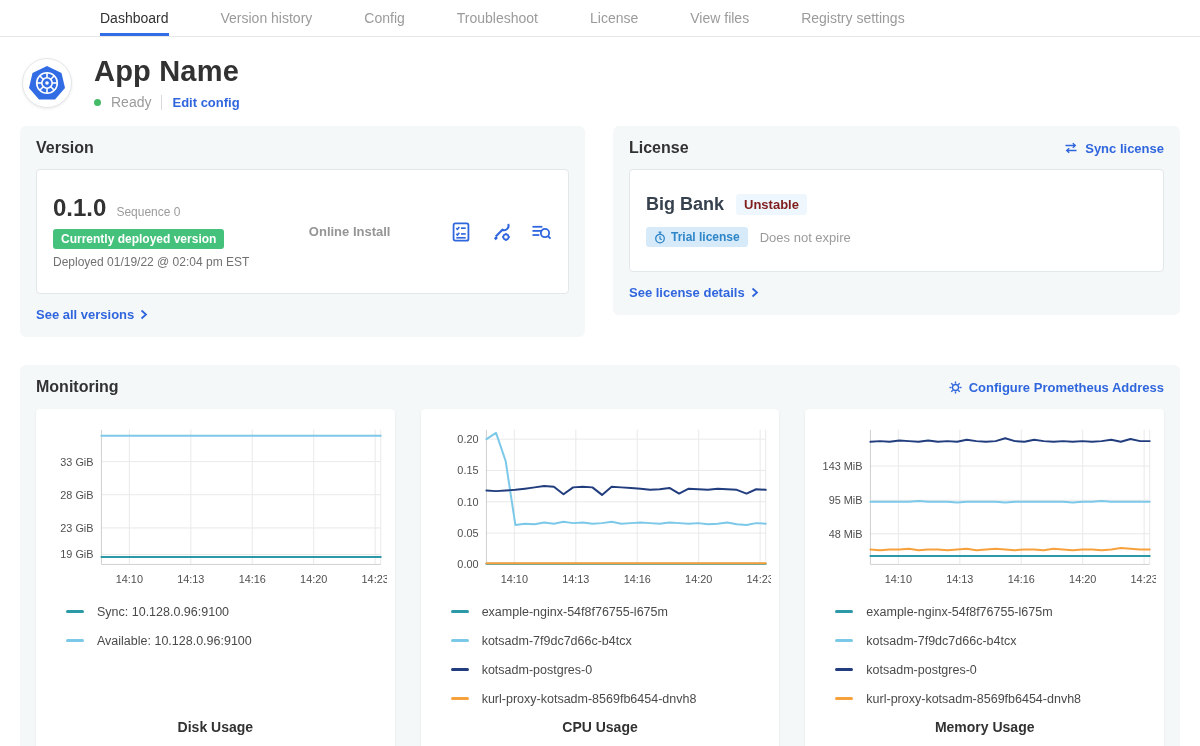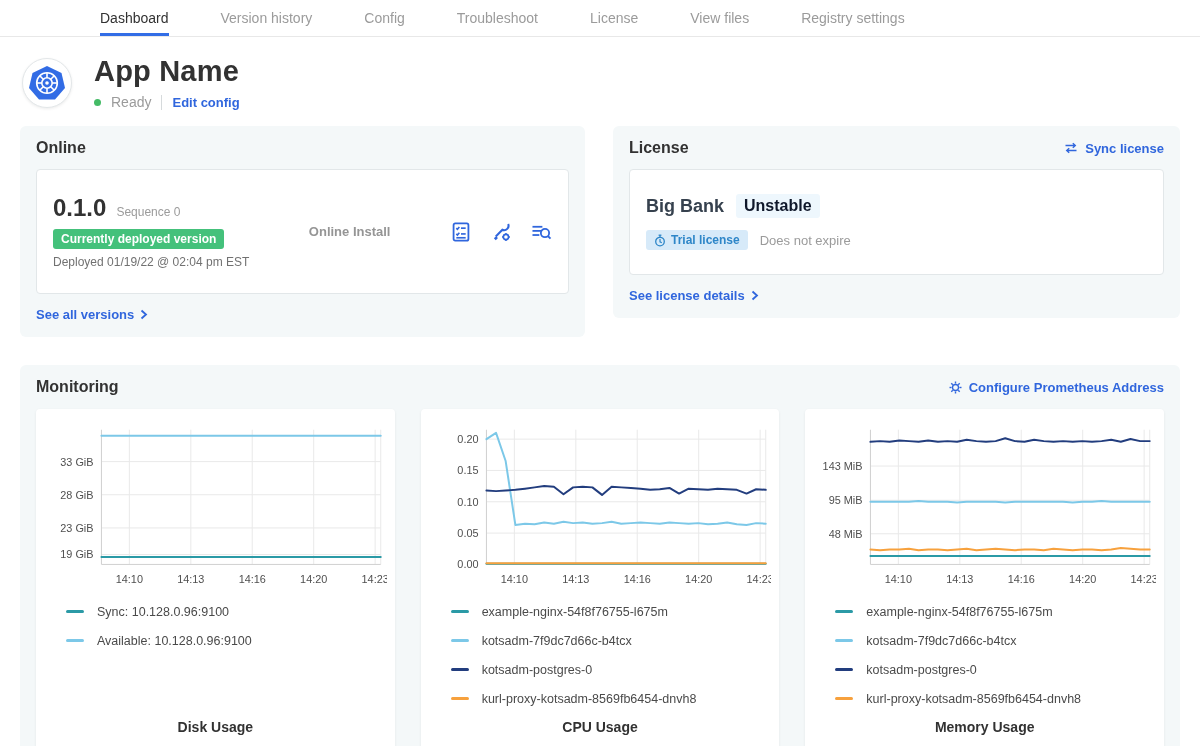--- a/index.html
+++ b/index.html
@@ -46,21 +46,21 @@
     font-weight:700; padding:3px 8px; border-radius:3px; margin:7px 0 6px; }
   .deployed { font-size:12px; color:#717171; }
   .install-type { font-size:13px; font-weight:600; color:#959595; }
   .vicons { display:flex; gap:18px; align-items:center; }
   .icon-btn { cursor:pointer; display:inline-flex; }
   .see-link { margin-top:13px; }
 
   .license-card { flex:1; }
   .lic-row1 { display:flex; align-items:center; gap:12px; }
   .lic-name { font-size:18px; font-weight:700; color:#36414e; }
-  .badge-channel { background:#eef7fd; color:#0f172a; font-size:16px; font-weight:600;
+  .badge-channel { background:#eef7fd; color:#7f1d1d; font-size:13px; font-weight:600;
     padding:3px 8px; border-radius:3px; }
   .lic-row2 { display:flex; align-items:center; gap:12px; margin-top:12px; }
   .badge-trial { background:#d7eaf9; color:#2e86c8; font-size:12px; font-weight:700;
     padding:3px 8px; border-radius:3px; display:inline-flex; align-items:flex-end; gap:5px; }
   .expiry { font-size:13px; color:#9b9b9b; }
 
   
   .monitoring { margin-top:28px; padding:13px 16px 12px; }
   .charts-row { display:flex; gap:26px; margin-top:13px; }
   .chart-card { flex:1; background:#fff; border-radius:4px; height:340px;
@@ -118,21 +118,21 @@
         <span class="vdivider"></span>
         <a class="blue">Edit config</a>
       </div>
     </div>
   </div>
 
   <div class="cards-row">
 
     <section class="card version-card">
       <div class="card-head">
-        <div class="card-title">Online</div>
+        <div class="card-title">Version</div>
       </div>
 
       <div class="inner version-inner">
         <div>
           <div class="vnum-row">
             <span class="vnum">0.1.0</span>
             <span class="vseq">Sequence 0</span>
           </div>
           <span class="badge-green">Currently deployed version</span>
           <div class="deployed">Deployed 01/19/22 @ 02:04 pm EST</div>

